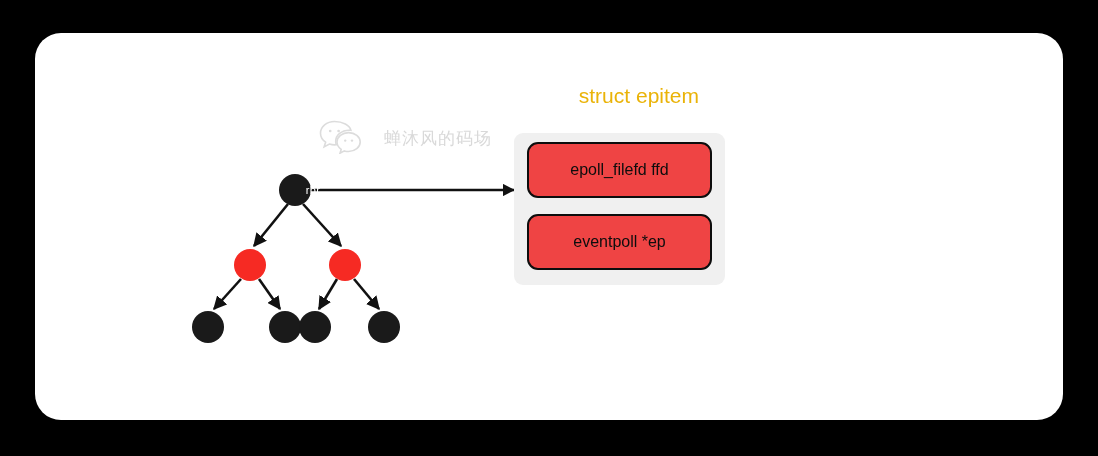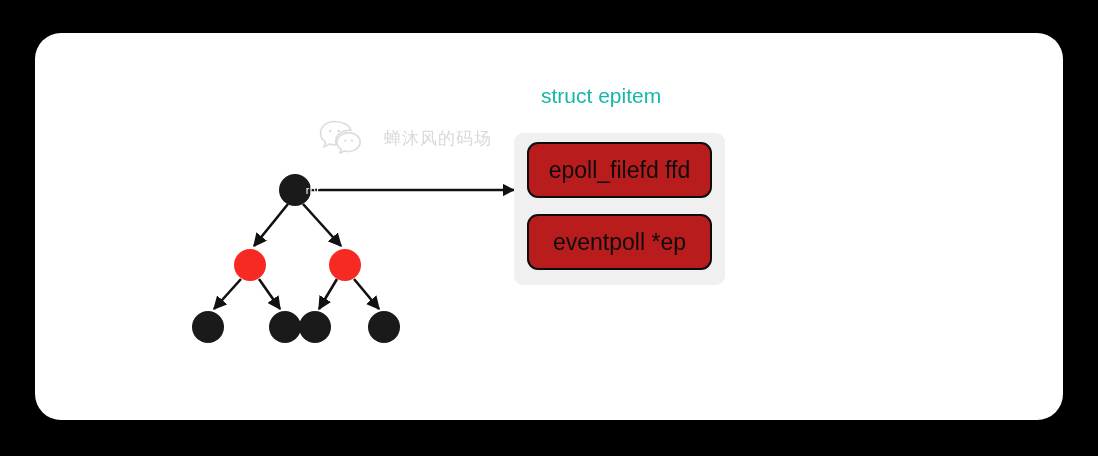--- a/index.html
+++ b/index.html
@@ -53,50 +53,50 @@
     font-size: 17px;
     color: #d9d9d9;
     letter-spacing: 1px;
     white-space: nowrap;
     font-family: "DejaVu Sans", sans-serif;
   }
 
   
   #struct-title {
     position: absolute;
-    left: 541px;
+    left: 488px;
     top: 84px;
     width: 211px;
-    text-align: left;
+    text-align: right;
     font-size: 21px;
-    color: #14b8a6;
+    color: #eab308;
     white-space: nowrap;
   }
   #struct-container {
     position: absolute;
     left: 514px;
     top: 133px;
     width: 211px;
     height: 152px;
     background: #f0f0f0;
     border-radius: 9px;
     box-sizing: border-box;
     padding: 9px 13px;
   }
   .struct-field {
     width: 185px;
     height: 56px;
-    background: #b91c1c;
+    background: #ef4444;
     border: 2.5px solid #0d0d0d;
     border-radius: 11px;
     box-sizing: border-box;
     display: flex;
     align-items: center;
     justify-content: center;
-    font-size: 23px;
+    font-size: 16px;
     color: #0d0d0d;
     white-space: nowrap;
   }
   .struct-field + .struct-field {
     margin-top: 16px;
   }
 
   
   .node-label {
     position: absolute;

